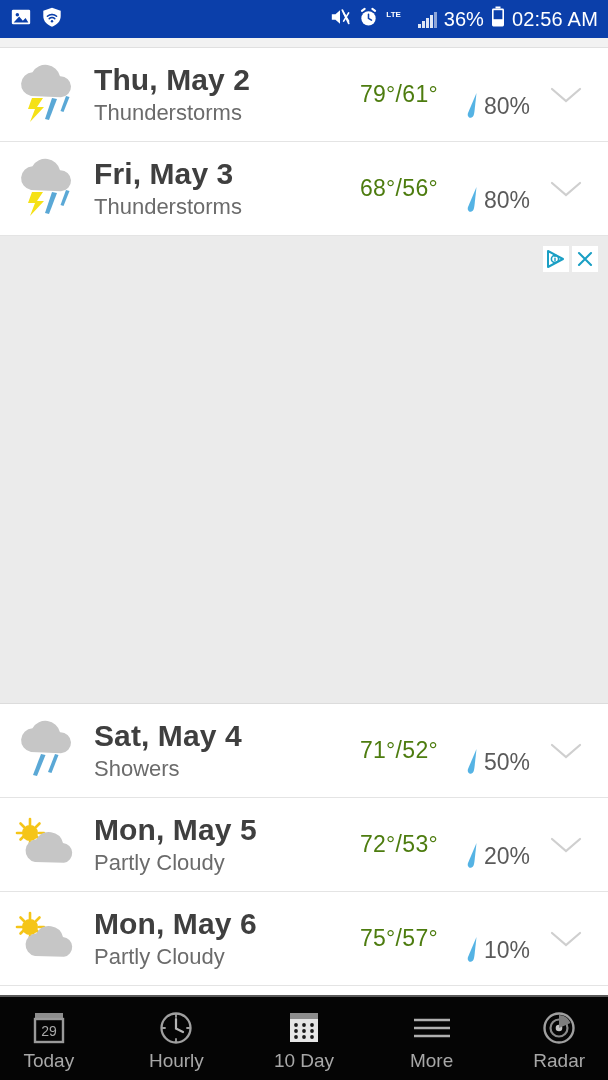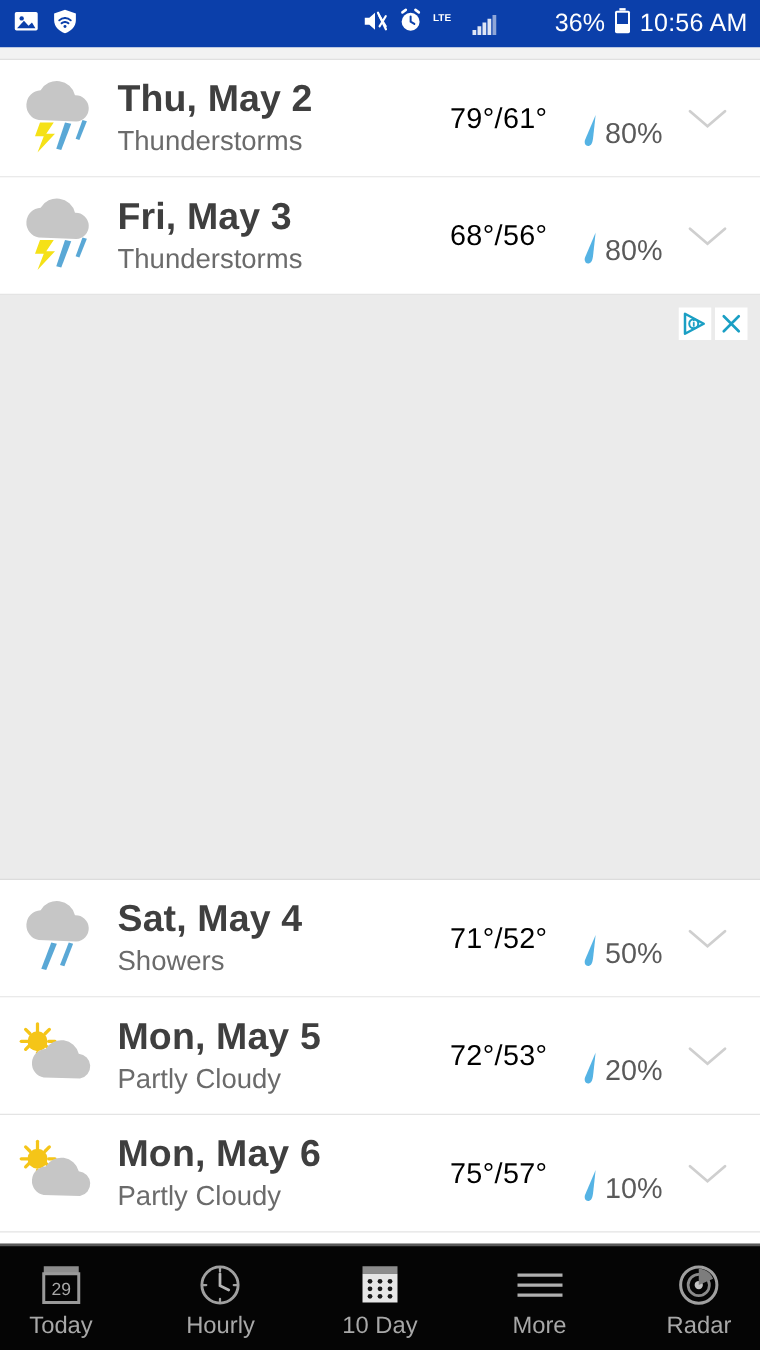--- a/index.html
+++ b/index.html
@@ -15,21 +15,21 @@
   .statusbar {
     height: 38px; width: 100%;
     background: #0b3faa;
     display: flex; align-items: center;
     padding: 0 10px;
     color: #fff;
   }
   .sb-left { display: flex; align-items: center; gap: 9px; }
   .sb-right { margin-left: auto; display: flex; align-items: center; gap: 7px; }
   .sb-text { font-size: 20px; letter-spacing: .2px; color: #fff; }
-  .sb-pct { font-size: 20px; color: #fff; margin-left: 40px; }
+  .sb-pct { font-size: 20px; color: #fff; }
   .sb-lte { display: flex; align-items: flex-end; gap: 17px; }
   .lte-label { font-size: 8px; font-weight: bold; line-height: 1; margin-bottom: 9px; color: #fff; }
   .bars { display: flex; align-items: flex-end; gap: 1px; height: 15px; }
   .bars i { width: 3px; background: #dfe6f5; display: block; }
   .bars i:nth-child(1){height:4px}
   .bars i:nth-child(2){height:7px}
   .bars i:nth-child(3){height:10px}
   .bars i:nth-child(4){height:13px}
   .bars i:nth-child(5){height:16px;background:#8fa6d8}
 
@@ -47,21 +47,21 @@
   .row-icon { width: 78px; flex: 0 0 78px; display: flex; align-items: center; justify-content: center; }
   .row-text { flex: 1 1 auto; padding-left: 8px; }
   .row-day {
     font-size: 30px; font-weight: bold; color: #3f3f3f;
     line-height: 1.25; letter-spacing: .1px;
   }
   .row-cond {
     font-size: 22px; color: #6b6b6b; line-height: 1.3;
   }
   .row-temps {
-    font-size: 23px; color: #000000;
+    font-size: 23px; color: #4d7c0f;
     width: 120px; text-align: right; flex: 0 0 120px;
     letter-spacing: .3px;
   }
   .row-precip {
     display: flex; align-items: center; gap: 4px;
     width: 100px; flex: 0 0 100px;
     justify-content: flex-start;
     padding-left: 26px;
     margin-top: 24px;
   }
@@ -156,21 +156,21 @@
         </span>
       </span>
       <span class="sb-pct">36%</span>
       <span>
         <svg width="14" height="22" viewBox="0 0 14 22">
           <rect x="4.5" y="0.5" width="5" height="2" fill="#fff"></rect>
           <rect x="1" y="2.5" width="12" height="18" rx="1.4" fill="#fff"></rect>
           <rect x="2.6" y="4.2" width="8.8" height="9" fill="#0b3faa"></rect>
         </svg>
       </span>
-      <span class="sb-text">10:56 AM</span>
+      <span class="sb-text">02:56 AM</span>
     </div>
   </div>
 
   <div class="statusgap"></div>
 
   <div class="rows">
 
     <div class="row">
       <div class="row-icon">
         <svg width="72" height="66" viewBox="0 0 72 66">

